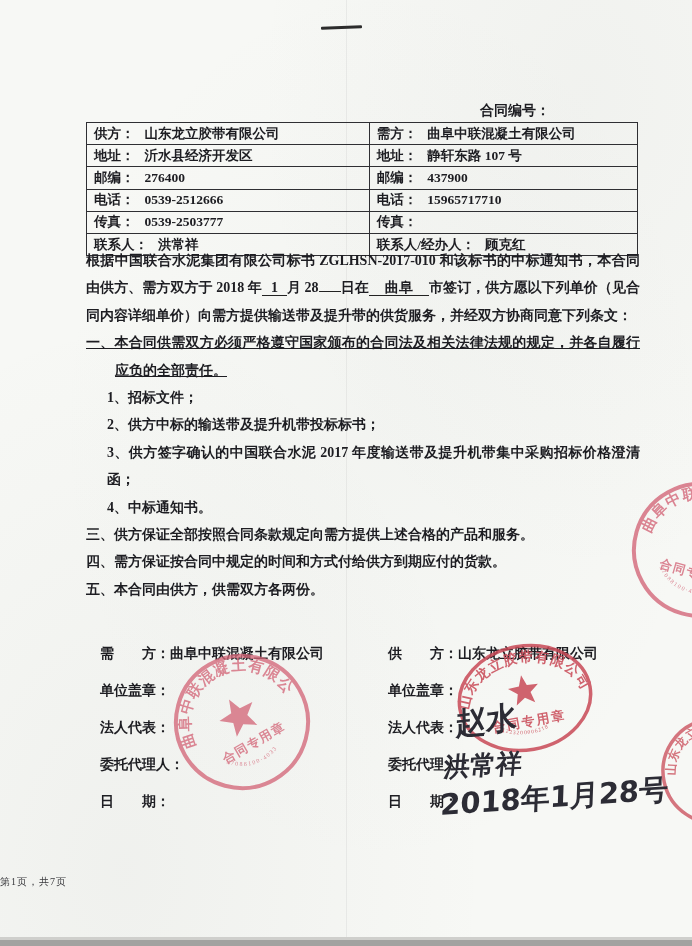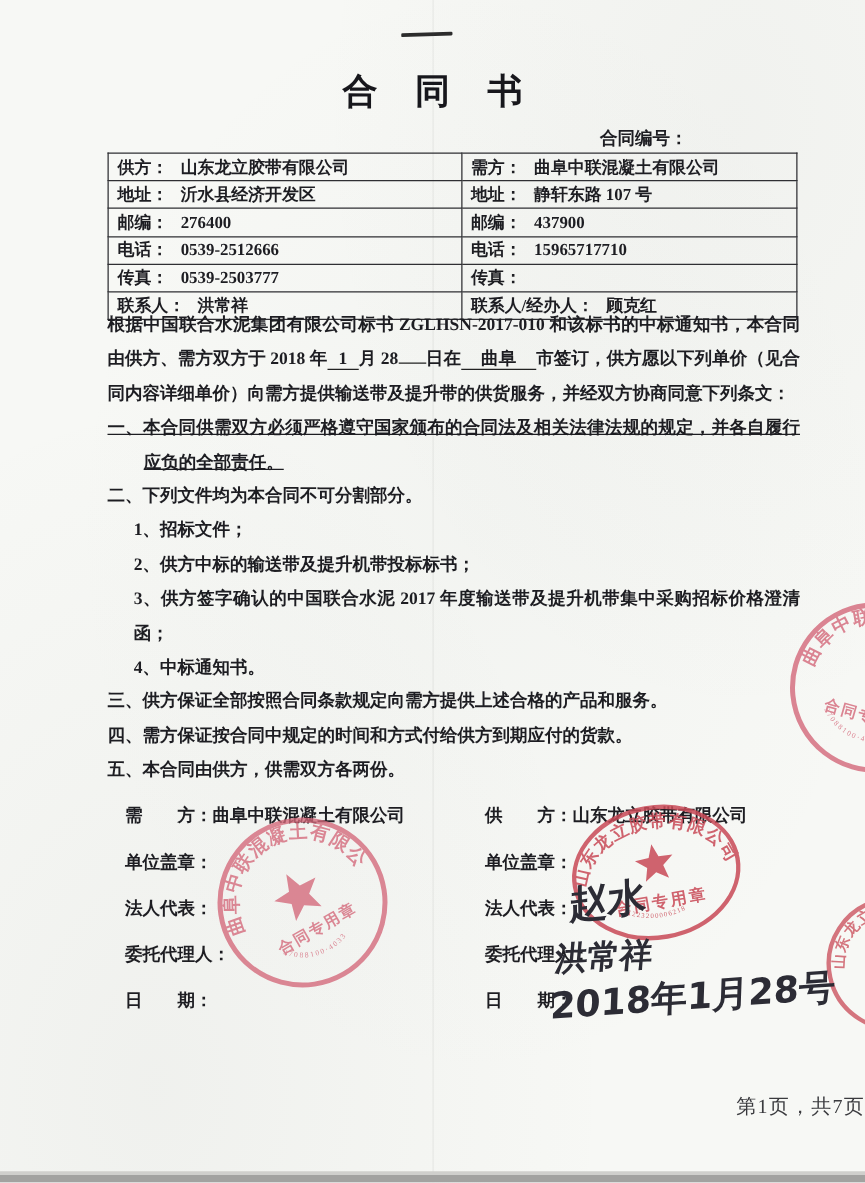--- a/index.html
+++ b/index.html
@@ -32,42 +32,41 @@
   .blank-city{border-bottom:1.6px solid #222;padding:0 16px;}
   .clause{text-align:justify;}
   .clause.hang{padding-left:29px;text-indent:-29px;text-decoration:underline;}
   .clause.sub{margin-left:21px;}
 
   .sig-col{position:absolute;top:635px;font-size:14px;font-weight:bold;}
   .sig-col.left{left:100px;width:280px;}
   .sig-col.right{left:388px;width:280px;}
   .sig-row{height:37px;line-height:37px;white-space:nowrap;}
 
-  .footer{position:absolute;left:0;top:875px;width:100%;text-align:right;font-size:16px;color:#3a3a3e;letter-spacing:1px;}
+  .footer{position:absolute;left:0;top:875px;width:100%;text-align:left;font-size:10px;color:#3a3a3e;letter-spacing:1px;}
 
   .stamp{position:absolute;pointer-events:none;}
   .stamp-demand{left:162px;top:642px;width:160px;height:160px;transform:rotate(-30deg);opacity:0.78;}
   .stamp-supply{left:450px;top:633px;width:150px;height:130px;transform:rotate(-10deg);opacity:0.85;}
   .stamp-edge{left:620px;top:470px;width:160px;height:160px;transform:rotate(16deg);opacity:0.8;}
   .stamp-corner{left:650px;top:706px;width:130px;height:130px;transform:rotate(-12deg);opacity:0.75;}
 
   .hw{position:absolute;font-family:"DejaVu Sans","Liberation Sans",sans-serif;font-weight:bold;color:#2c2c35;white-space:nowrap;}
   .hw-legal{left:455px;top:700px;font-size:31px;transform:rotate(-7deg) skewX(-6deg);}
   .hw-agent{left:444px;top:748px;font-size:26px;transform:rotate(-3deg) skewX(-8deg);}
   .hw-date{left:440px;top:778px;font-size:29px;transform:rotate(-4deg) skewX(-6deg);}
 </style>
 </head>
 <body>
 
 <div class="page">
 
   <div class="fold-mark"></div>
   <div class="crease"></div>
 
-  <div class="title">合同书</div>
   <div class="contract-no">合同编号：</div>
 
   <table class="parties">
     <tbody>
         <tr>
       <td class="lcell"><span>供方：</span><span class="cellval">山东龙立胶带有限公司</span></td>
       <td><span>需方：</span><span class="cellval">曲阜中联混凝土有限公司</span></td>
     </tr>
     <tr>
       <td class="lcell"><span>地址：</span><span class="cellval">沂水县经济开发区</span></td>
@@ -88,21 +87,20 @@
     <tr>
       <td class="lcell"><span>联系人：</span><span class="cellval">洪常祥</span></td>
       <td><span>联系人/经办人：</span><span class="cellval">顾克红</span></td>
     </tr>
   </tbody>
     </table>
 
   <div class="content">
     <div><span>根据中国联合水泥集团有限公司标书 ZGLHSN-2017-010 和该标书的中标通知书，本合同由供方、需方双方于 2018 年</span><span class="blank">1</span><span>月 28</span><span class="blank-empty"></span><span>日在</span><span class="blank-city">曲阜</span><span>市签订，供方愿以下列单价（见合同内容详细单价）向需方提供输送带及提升带的供货服务，并经双方协商同意下列条文：</span></div>
     <div class="clause hang">一、本合同供需双方必须严格遵守国家颁布的合同法及相关法律法规的规定，并各自履行应负的全部责任。</div>
-    <div class="clause">二、下列文件均为本合同不可分割部分。</div>
     <div class="clause sub">1、招标文件；</div>
     <div class="clause sub">2、供方中标的输送带及提升机带投标标书；</div>
     <div class="clause sub">3、供方签字确认的中国联合水泥 2017 年度输送带及提升机带集中采购招标价格澄清函；</div>
     <div class="clause sub">4、中标通知书。</div>
     <div class="clause">三、供方保证全部按照合同条款规定向需方提供上述合格的产品和服务。</div>
     <div class="clause">四、需方保证按合同中规定的时间和方式付给供方到期应付的货款。</div>
     <div class="clause">五、本合同由供方，供需双方各两份。</div>
   </div>
 
   <div class="sig-col left">

